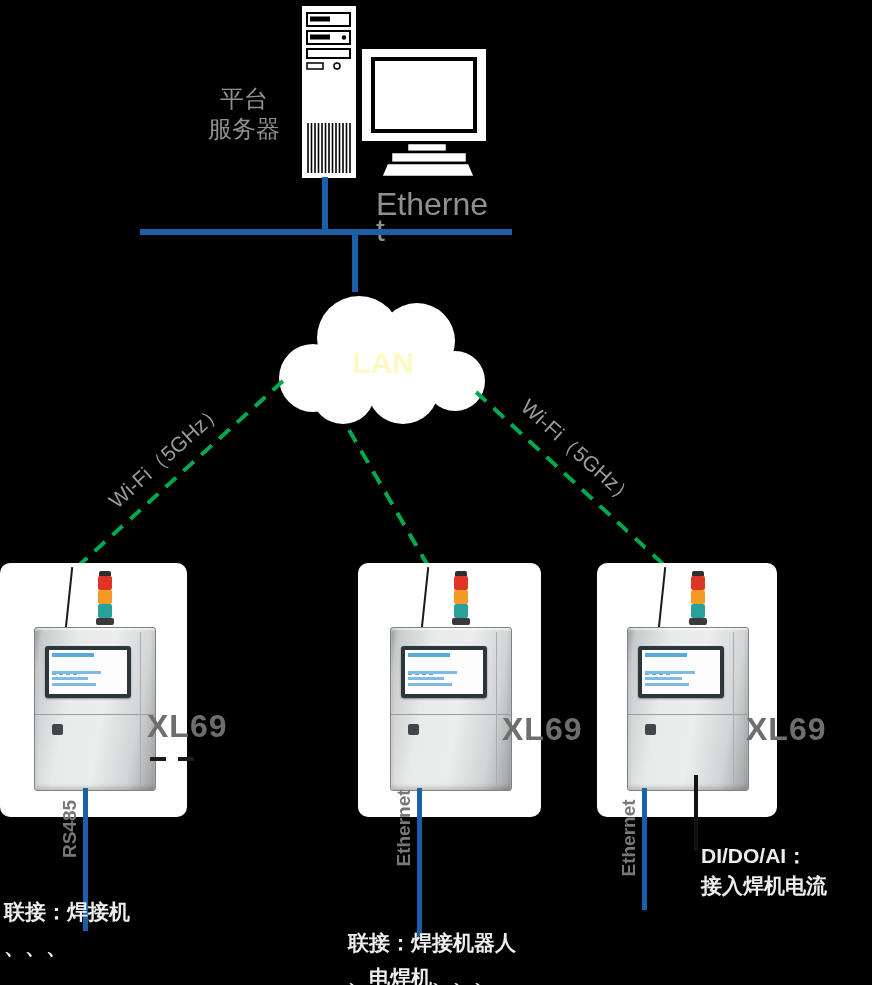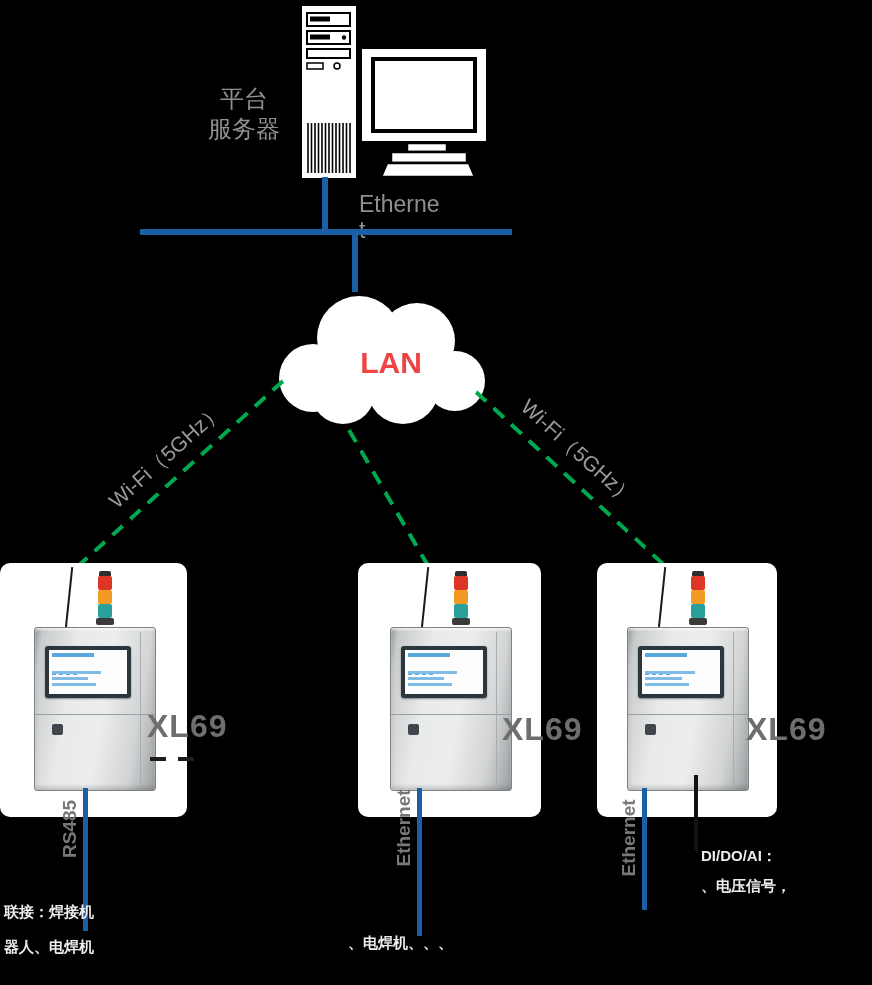--- a/index.html
+++ b/index.html
@@ -3,32 +3,32 @@
 <meta charset="utf-8">
 <style>
   html,body{margin:0;padding:0;background:#000;}
   .stage{position:relative;width:872px;height:985px;background:#000;overflow:hidden;
          font-family:"Liberation Sans","DejaVu Sans",sans-serif;padding-left:48px;}
   .abs{position:absolute;}
 
   
   .server-label{position:absolute;left:196px;top:84px;width:96px;text-align:center;
     color:var(--gray_label,#909090);font-size:24px;line-height:30px;}
-  .eth-label{position:absolute;left:359px;top:191px;color:var(--gray_label,#909090);
-    font-size:23px;line-height:26px;}
+  .eth-label{position:absolute;left:376px;top:191px;color:var(--gray_label,#909090);
+    font-size:32px;line-height:26px;}
 
   
   .blue{background:var(--accent_blue,#1a5fa8);}
   .vline{position:absolute;width:6px;}
   .hline{position:absolute;height:6px;}
   .droplink{position:absolute;width:5px;background:var(--accent_blue,#1a5fa8);}
 
   
-  .lan-label{position:absolute;left:348px;top:346px;width:86px;text-align:center;
-    color:#ef4444;font-size:30px;font-weight:bold;}
+  .lan-label{position:absolute;left:340px;top:346px;width:86px;text-align:center;
+    color:#fef9c3;font-size:30px;font-weight:bold;}
 
   
   .dashline{position:absolute;height:4px;transform-origin:0 50%;
     background:repeating-linear-gradient(90deg,var(--wifi_green,#00a84f) 0 14px,transparent 14px 24px);}
   .wifi-label{position:absolute;color:#9a9a9a;font-size:21px;white-space:nowrap;
     transform:translate(-50%,-50%) rotate(-42deg);}
   .wifi-label.right{transform:translate(-50%,-50%) rotate(42deg);}
 
   
   .card{position:absolute;top:563px;height:254px;background:var(--card_white,#ffffff);border-radius:10px;}
@@ -60,21 +60,21 @@
   .door-edge{position:absolute;top:4px;bottom:4px;right:14px;width:1px;background:#aaadaf;}
 
   .model-label{position:absolute;font-size:32px;font-weight:bold;color:var(--model_gray,#6e6e6e);
     letter-spacing:1px;white-space:nowrap;}
   .dash-seg{position:absolute;left:150px;top:757px;width:44px;height:4px;
     background:repeating-linear-gradient(90deg,#1c1c1c 0 16px,transparent 16px 28px);}
   .port-label{position:absolute;font-size:19px;font-weight:bold;color:var(--port_gray,#777777);
     white-space:nowrap;transform:translate(-50%,-50%) rotate(-90deg);}
   .di-line{position:absolute;left:694px;top:775px;width:4px;height:76px;background:#121212;}
 
-  .note{position:absolute;color:var(--note_white,#ededed);font-size:15px;font-weight:700;line-height:35px;}
+  .note{position:absolute;color:var(--note_white,#ededed);font-size:21px;font-weight:700;line-height:35px;}
   .note.tight{line-height:30px;}
 </style>
 </head>
 <body>
 
 <div class="stage">
 
   <div class="abs" style="left:299px;top:3px;">
     <svg width="60" height="178" viewBox="0 0 60 178">
       <rect x="1.5" y="1.5" width="57" height="175" fill="#ffffff" stroke="#000000" stroke-width="3"></rect>
@@ -225,26 +225,26 @@
   <div class="droplink" style="left:417px;top:788px;height:148px;"></div>
   <div class="droplink" style="left:642px;top:788px;height:122px;"></div>
   <div class="di-line"></div>
 
   <div class="port-label" style="left:70px;top:829px;">RS485</div>
   <div class="port-label" style="left:404px;top:828px;">Ethernet</div>
   <div class="port-label" style="left:629px;top:838px;">Ethernet</div>
 
   <div class="note" style="left:4px;top:894px;width:190px;">
     <div>联接：焊接机</div>
-    <div>器人、电焊机</div>
     <div>、、、</div>
   </div>
 
   <div class="note" style="left:348px;top:925px;width:230px;">
+    <div>联接：焊接机器人</div>
     <div>、电焊机、、、</div>
   </div>
 
   <div class="note tight" style="left:701px;top:841px;width:170px;">
     <div>DI/DO/AI：</div>
-    <div>、电压信号，</div>
+    <div>接入焊机电流</div>
   </div>
 
 </div>
 
 </body></html>

